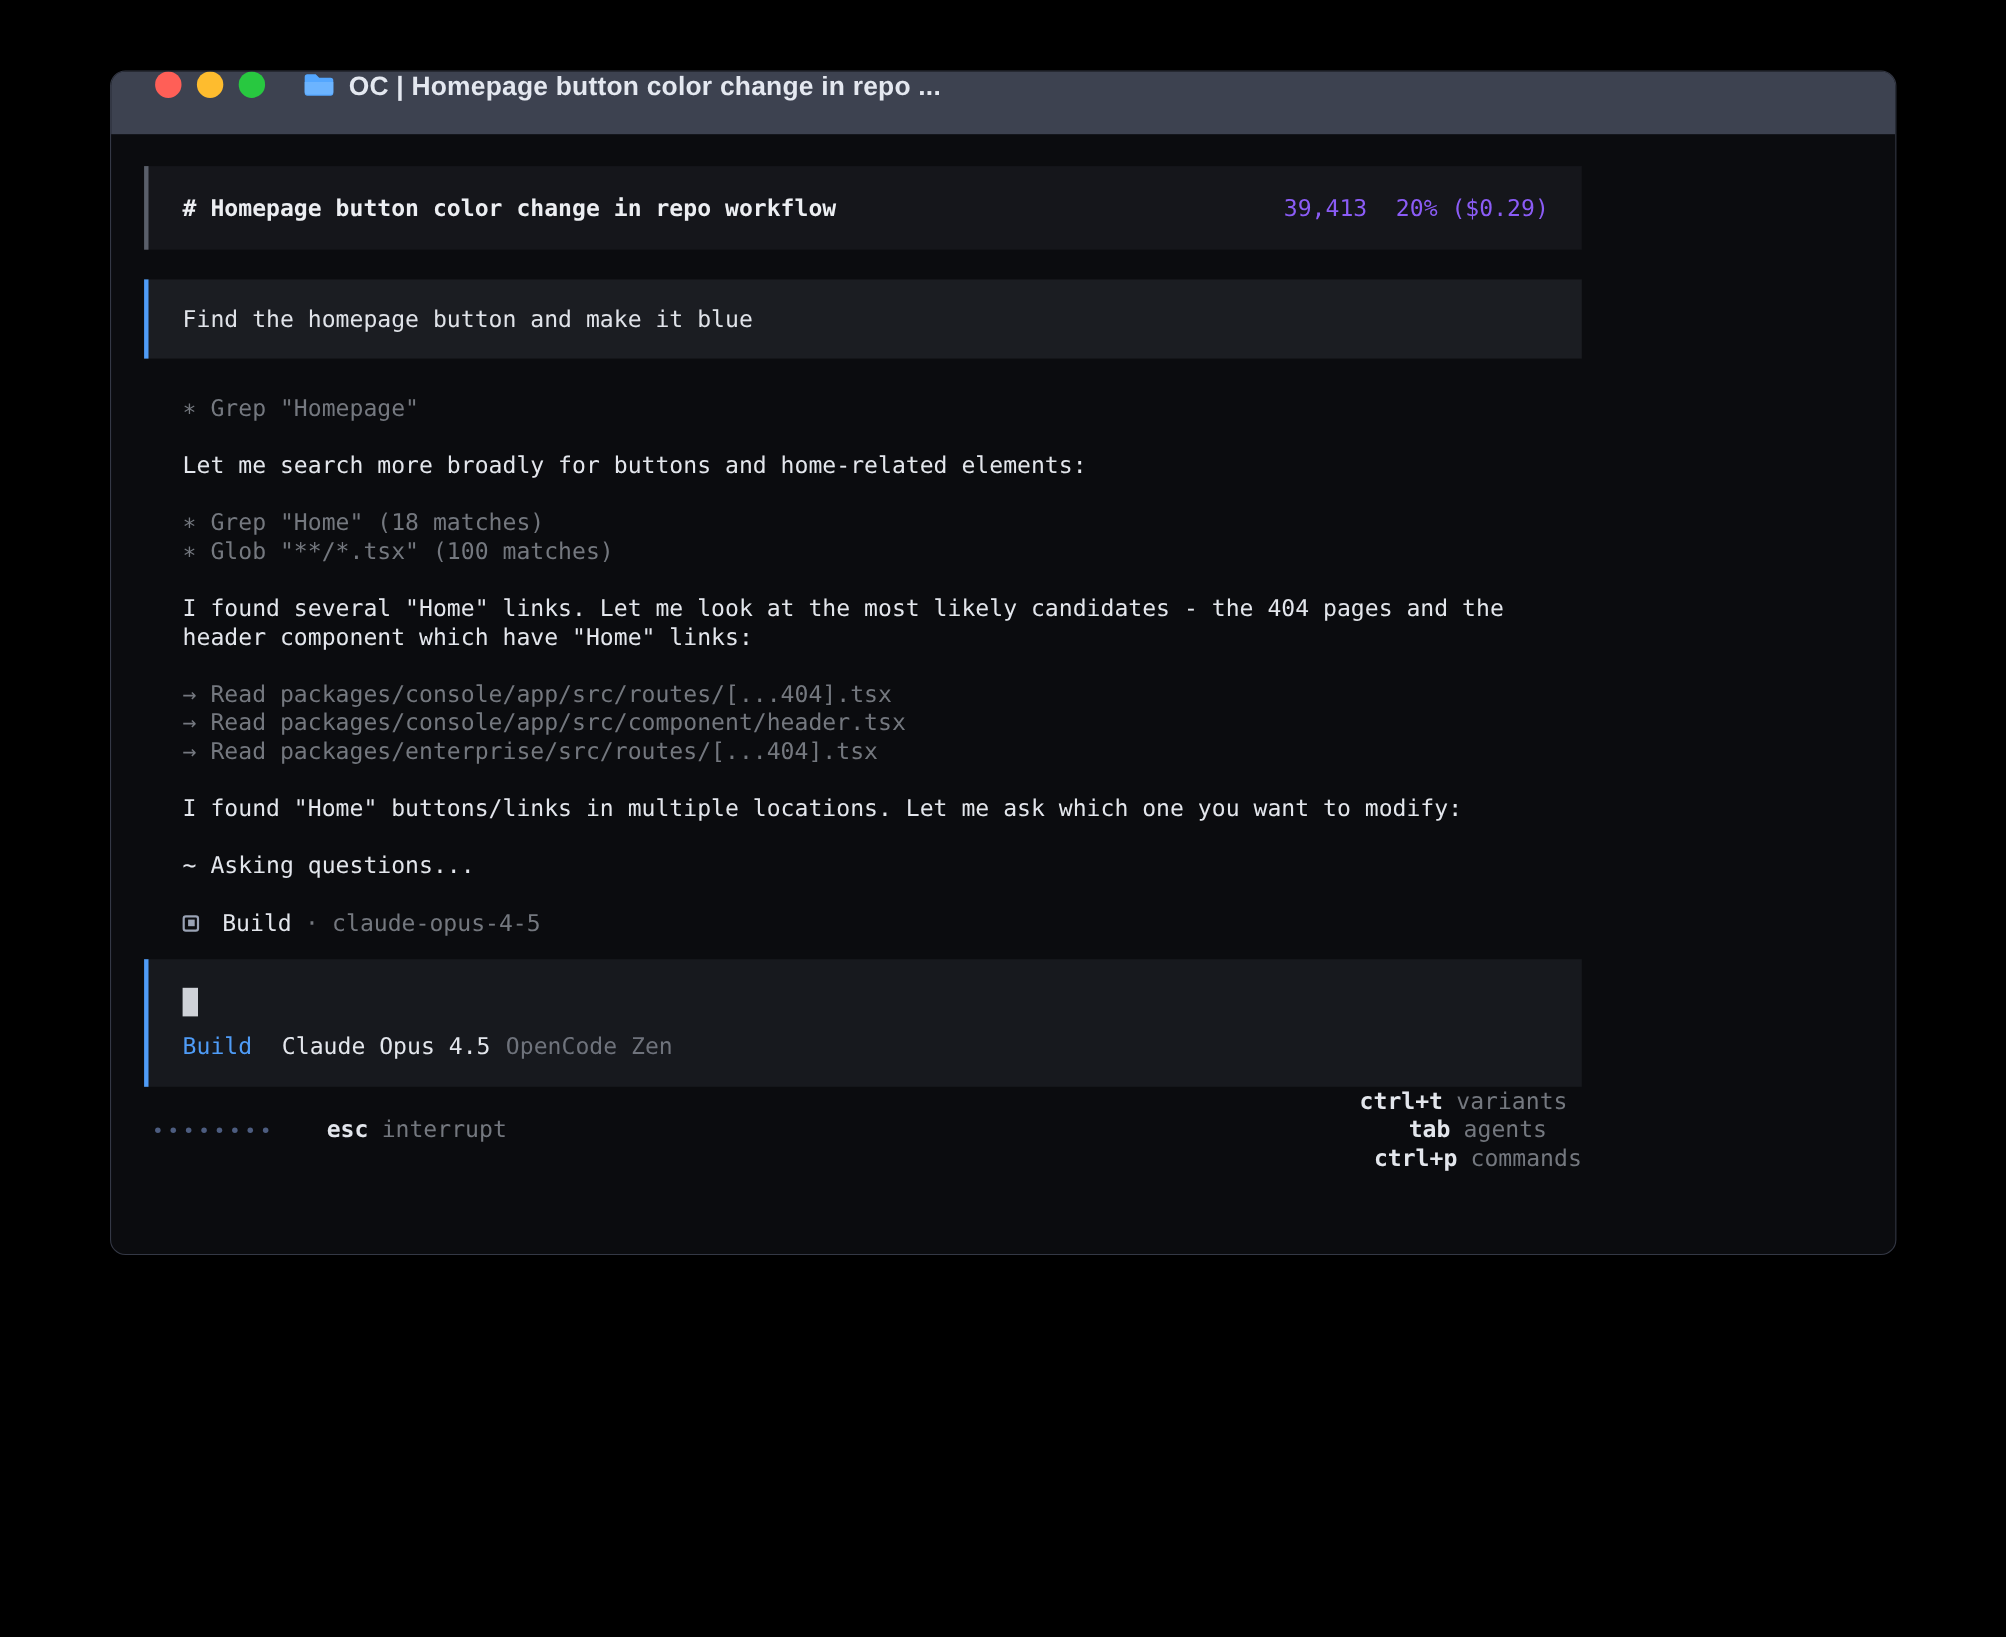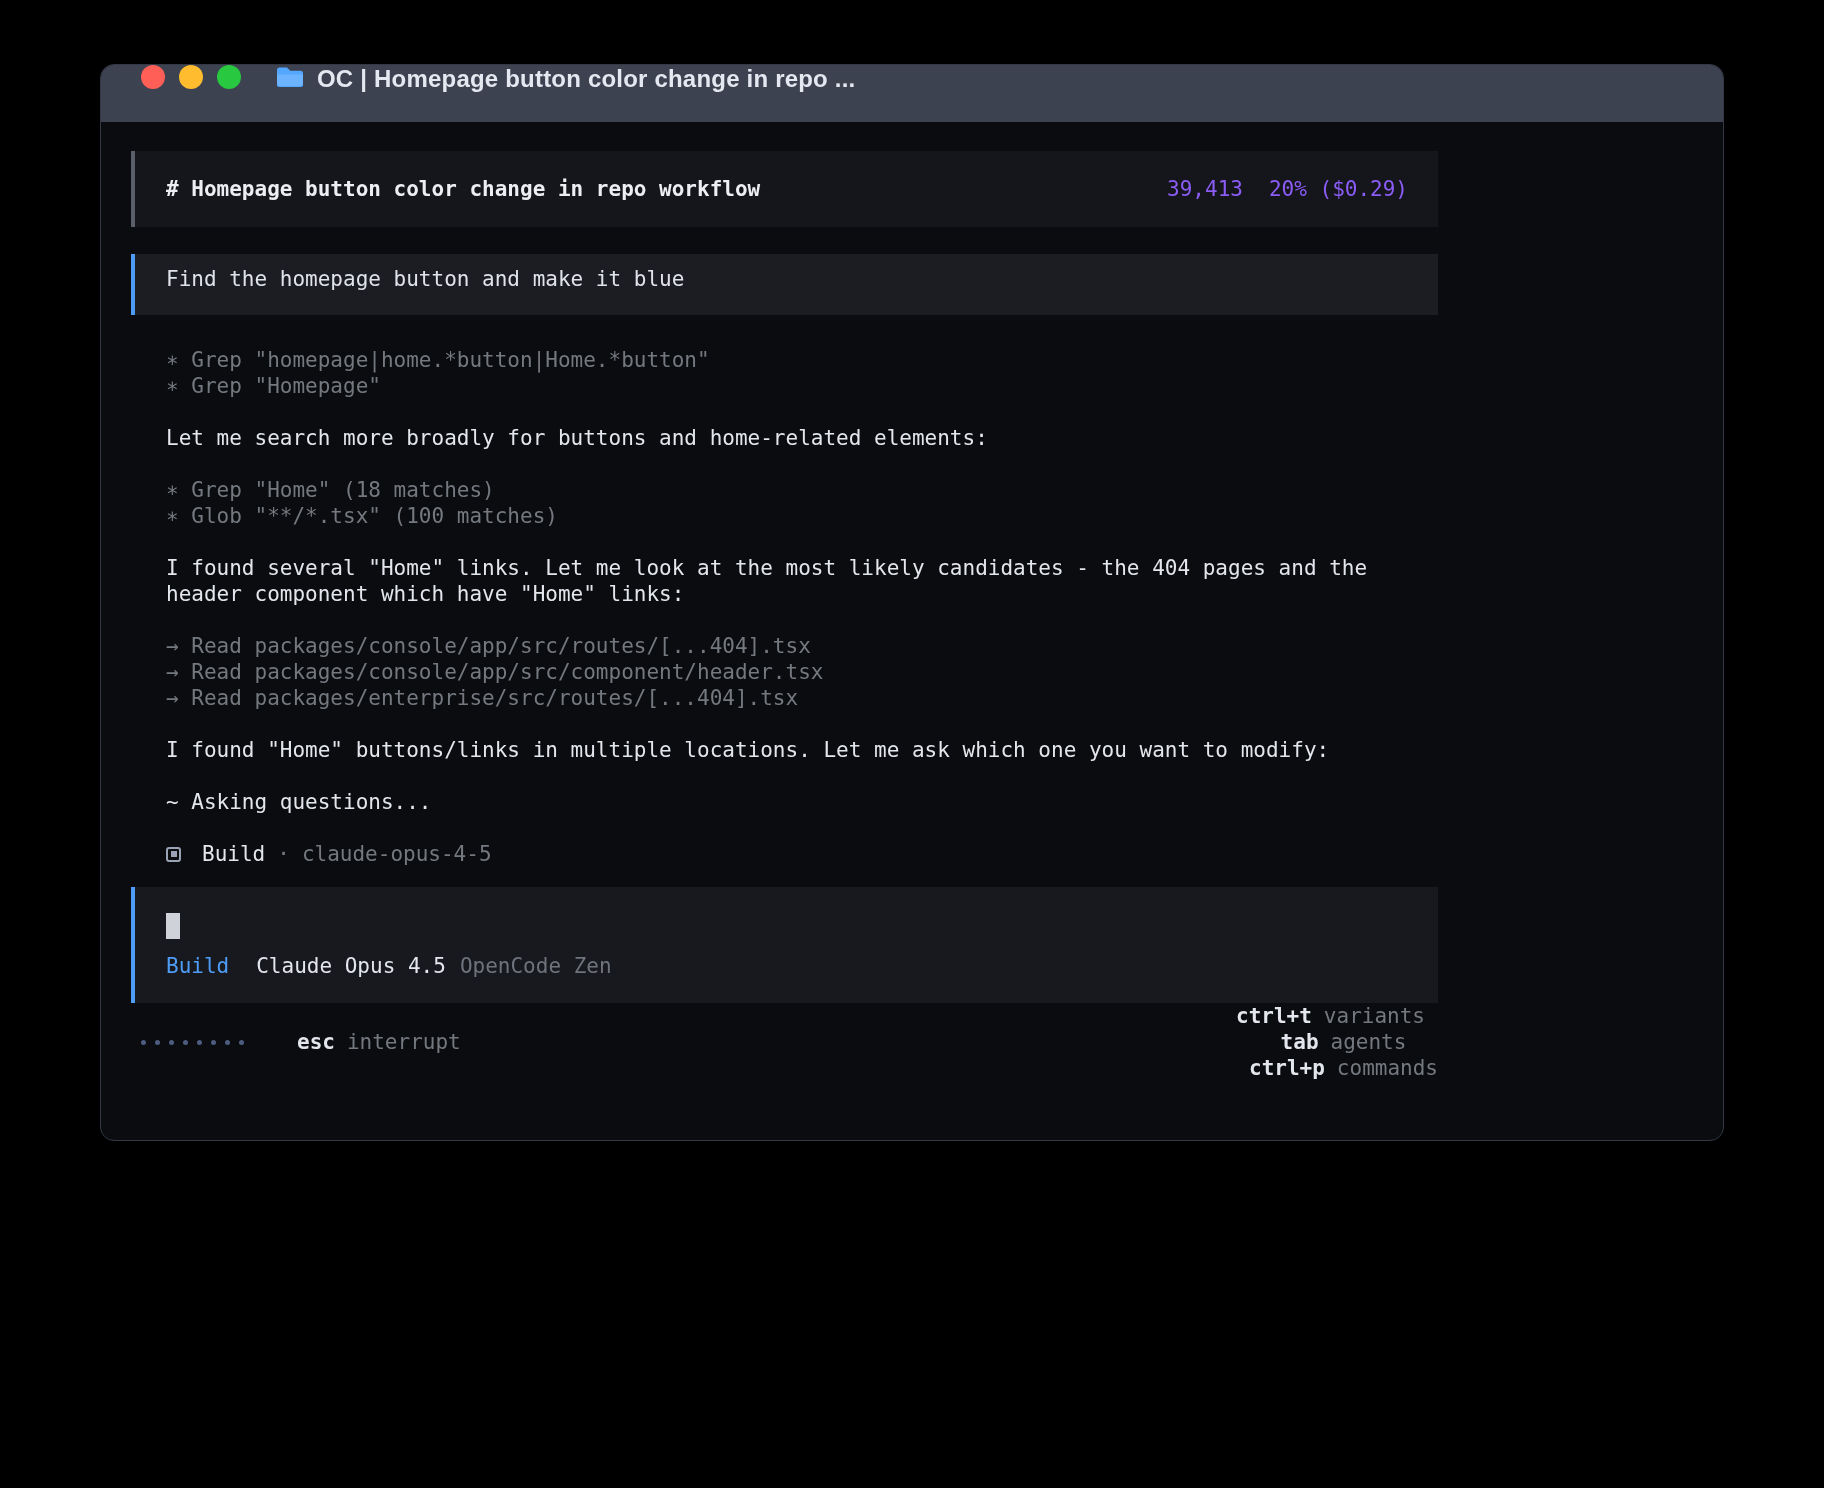--- a/index.html
+++ b/index.html
@@ -45,21 +45,21 @@
     background: #15161b;
     border-left: 4px solid #5a5f6a;
   }
   .header-block { display: flex; justify-content: space-between; align-items: center; }
   .header-title { font-weight: bold; color: #eceef2; white-space: pre; }
   .header-stats { color: #8b5cf6; white-space: pre; }
   .header-stats .usage { margin-left: 26px; }
 
   .user-block {
     margin-top: 27px;
-    padding-top: 12px; padding-bottom: 23px;
+    padding-top: 23px; padding-bottom: 23px;
     background: #1b1d22;
     border-left: 4px solid #4f9cf7;
     color: #e0e3e9;
   }
 
   .transcript { margin-top: 32px; margin-left: 35px; width: 1272px; }
   .para { white-space: pre-wrap; margin-bottom: 26px; color: #e3e6ec; }
   .toolgroup { margin-bottom: 26px; }
   .toolline { white-space: pre; color: #74787f; }
 
@@ -131,21 +131,20 @@
     </div>
 
     <div class="block user-block">
       <span>Find the homepage button and make it blue</span>
     </div>
 
     <div class="transcript">
 
 
       <div class="toolgroup">
-        <div class="toolline">∗ Grep "homepage|home.*button|Home.*button"</div>
         <div class="toolline">∗ Grep "Homepage"</div>
       </div>
 
       <div class="para">Let me search more broadly for buttons and home-related elements:</div>
 
       <div class="toolgroup">
         <div class="toolline">∗ Grep "Home" (18 matches)</div>
         <div class="toolline">∗ Glob "**/*.tsx" (100 matches)</div>
       </div>
 

